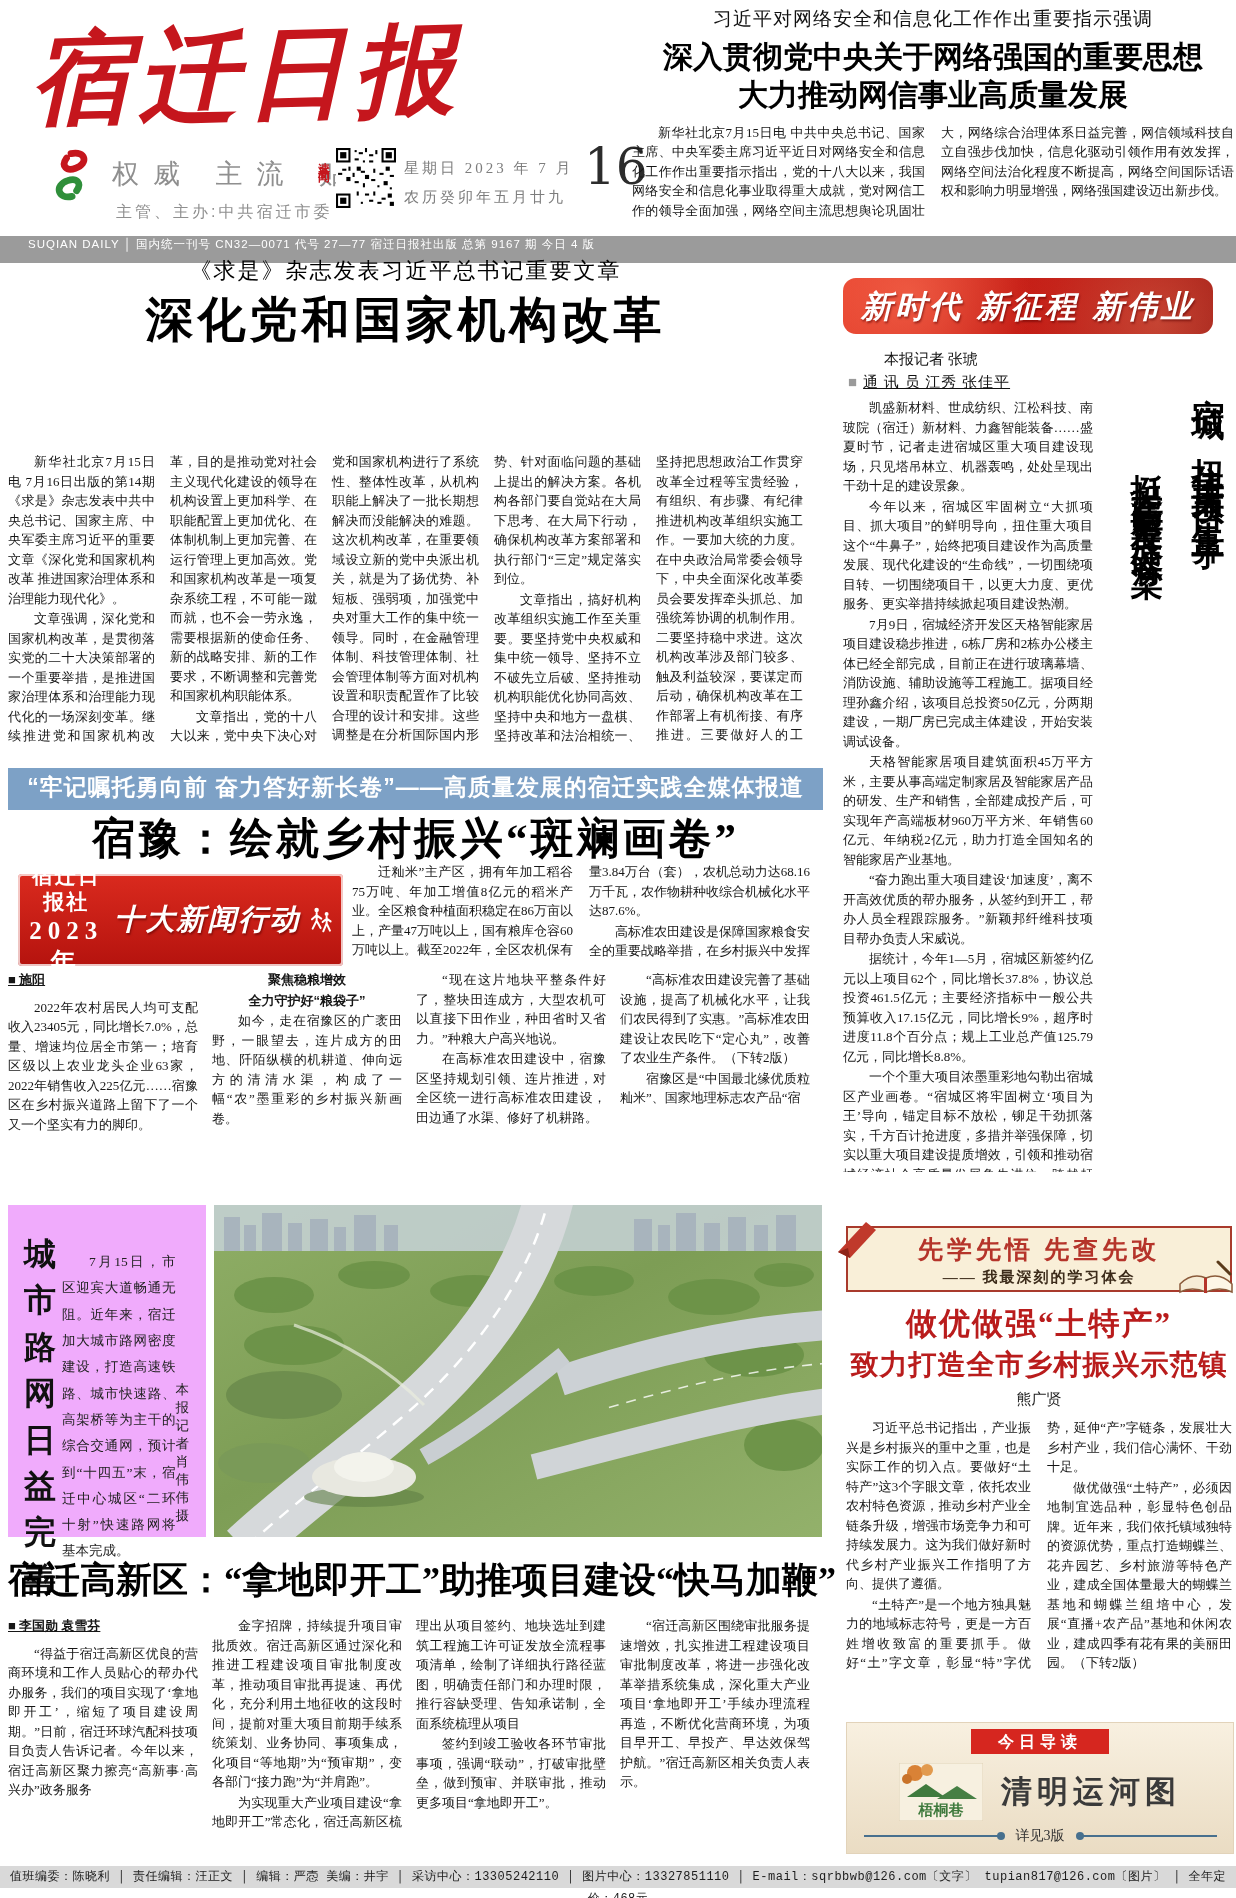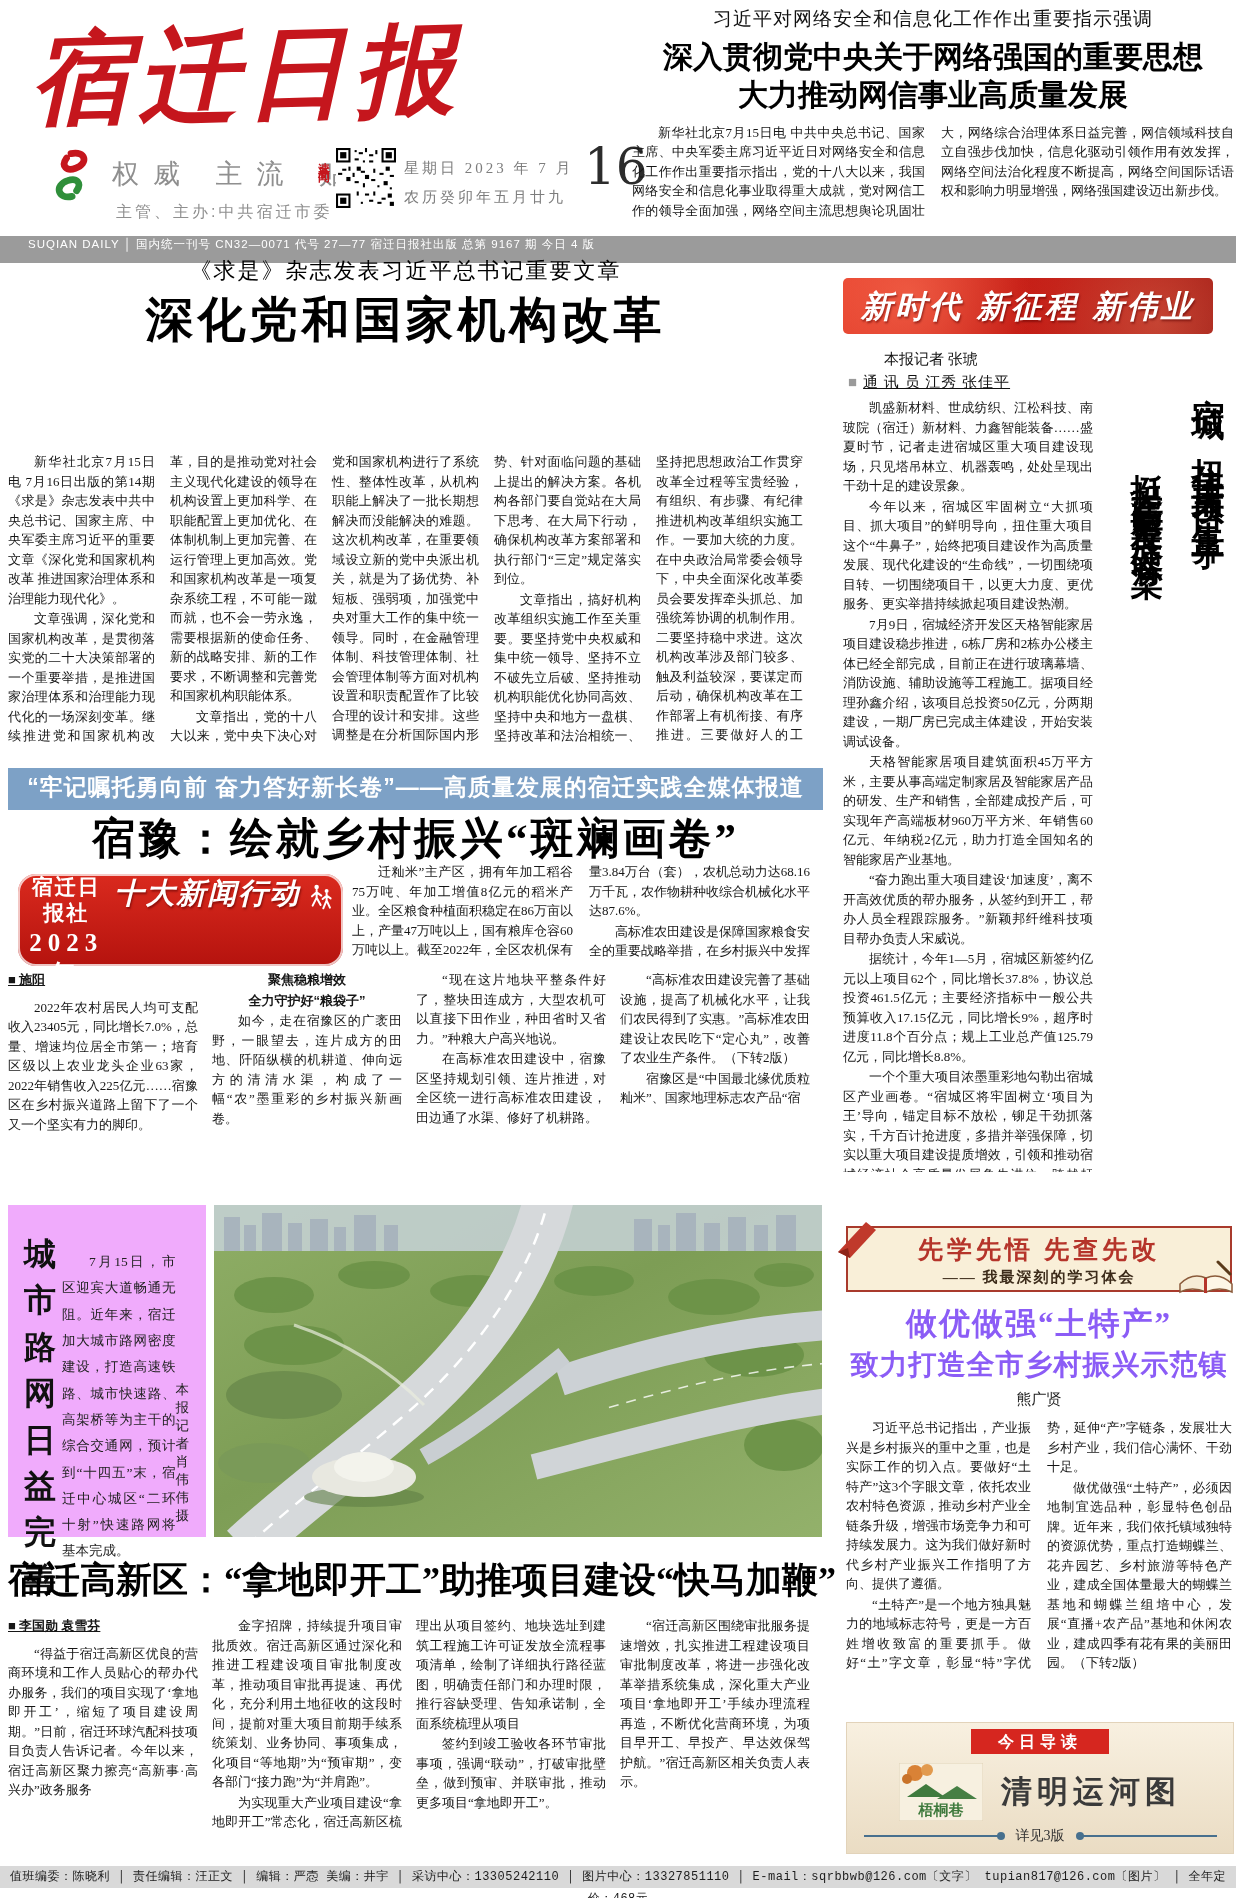--- a/index.html
+++ b/index.html
@@ -33,44 +33,44 @@
   .art p.byline{text-indent:0;font-weight:bold;text-decoration:underline;margin-bottom:8px;}
 
   
   .qs-kicker{left:8px;top:256px;width:795px;text-align:center;font-size:22px;letter-spacing:2px;color:#000;}
   .qs-h1{left:8px;top:288px;width:795px;text-align:center;font-family:"Liberation Sans",sans-serif;
     font-weight:900;font-size:48px;letter-spacing:4px;color:#000;}
   .qs-h2{top:352px;}
   .qs-body{left:8px;top:452px;width:795px;height:294px;column-count:5;column-gap:15px;}
 
   
-  .sc-banner{left:843px;top:278px;width:370px;height:56px;border-radius:5px;
+  .sc-banner{left:843px;top:278px;width:370px;height:56px;border-radius:13px;
     background:radial-gradient(circle at 18% 30%,rgba(255,120,90,.55),rgba(255,120,90,0) 40%),
                radial-gradient(circle at 85% 80%,rgba(255,160,120,.35),rgba(255,160,120,0) 45%),
                linear-gradient(110deg,#e6402c,#c01812 55%,#9a100c);
     color:#fff;text-align:center;line-height:56px;font-size:31px;font-weight:bold;font-style:italic;
     letter-spacing:3px;font-family:"DejaVu Serif",serif;text-shadow:1px 2px 2px rgba(90,0,0,.5);}
   .sc-byline{left:848px;top:348px;width:260px;font-size:15px;line-height:1.55;color:#111;}
   .sc-byline .l1{padding-left:36px;}
   .sc-byline .l2 span.u{text-decoration:underline;letter-spacing:1px;}
   .sc-byline .sq{color:#9a9a9a;margin-right:6px;}
   .sc-body{left:843px;top:398px;width:250px;height:774px;}
   .sc-vertical{left:1100px;top:372px;width:130px;height:818px;writing-mode:vertical-rl;
     font-weight:bold;font-size:33px;letter-spacing:9px;color:#000;font-family:"Liberation Serif",serif;}
   .sc-vertical div{margin-left:16px;}
   .sc-vertical .v2{padding-top:76px;}
 
   
   .sy-band{left:8px;top:768px;width:815px;height:42px;background:#7da1c6;color:#fff;text-align:center;
     font-size:23px;font-weight:bold;line-height:38px;letter-spacing:1px;font-family:"Liberation Sans",sans-serif;}
   .sy-headline{left:8px;top:810px;width:815px;text-align:center;font-size:43px;font-weight:bold;
     letter-spacing:3px;color:#000;}
-  .sy-box{left:18px;top:874px;width:325px;height:92px;border-radius:18px;
+  .sy-box{left:18px;top:874px;width:325px;height:92px;border-radius:4px;
     background:linear-gradient(180deg,#da2a1e,#b5130e);box-shadow:inset 0 0 0 2px rgba(255,255,255,.75), inset 0 0 0 6px rgba(255,255,255,0);
-    display:flex;align-items:flex-start;gap:10px;padding:0 10px;box-sizing:border-box;color:#fff;}
+    display:flex;align-items:center;gap:10px;padding:0 10px;box-sizing:border-box;color:#fff;}
   .sy-box .left{text-align:center;line-height:1.25;}
   .sy-box .left .a{font-size:21px;font-weight:bold;letter-spacing:2px;}
   .sy-box .left .b{font-size:25px;font-weight:bold;letter-spacing:6px;}
   .sy-box .title{font-size:29px;font-weight:bold;font-style:italic;letter-spacing:2px;
     font-family:"DejaVu Serif",serif;text-shadow:1px 2px 2px rgba(90,0,0,.55);white-space:nowrap;}
   .sy-side{left:352px;top:862px;width:458px;height:104px;column-count:2;column-gap:16px;}
   .sy-main{left:8px;top:970px;width:802px;height:224px;column-count:4;column-gap:14px;}
 
   
   .photo-card{left:8px;top:1205px;width:198px;height:332px;background:#f0abfc;box-sizing:border-box;
@@ -84,21 +84,21 @@
   .gx-headline{left:8px;top:1556px;width:815px;font-size:36px;font-weight:bold;letter-spacing:0px;color:#000;white-space:nowrap;}
   .gx-body{left:8px;top:1616px;width:802px;height:246px;column-count:4;column-gap:14px;}
 
   
   .tt-box{left:846px;top:1226px;width:386px;height:66px;background:#f9efd8;border:2px solid #a93a2c;
     box-sizing:border-box;text-align:center;position:absolute;}
   .tt-box .t1{font-size:25px;font-weight:bold;color:#b5342a;letter-spacing:4px;margin-top:5px;}
   .tt-box .t2{font-size:15px;font-weight:bold;color:#3c2b1a;letter-spacing:2px;margin-top:2px;}
   .tt-ribbon{position:absolute;left:-12px;top:-10px;}
   .tt-book{position:absolute;right:-8px;bottom:-8px;}
-  .tt-h{left:846px;width:386px;text-align:center;font-weight:bold;color:#8b5cf6;}
+  .tt-h{left:846px;width:386px;text-align:center;font-weight:bold;color:#b91c1c;}
   .tt-h1{top:1303px;font-size:31px;letter-spacing:2px;}
   .tt-h2{top:1346px;font-size:28px;letter-spacing:1px;}
   .tt-author{left:846px;top:1390px;width:386px;text-align:center;font-size:15px;color:#222;}
   .tt-body{left:846px;top:1418px;width:386px;height:294px;column-count:2;column-gap:16px;}
 
   
   .dd-box{left:846px;top:1722px;width:388px;height:132px;background:linear-gradient(180deg,#f8f0e0,#eadcc3);
     border:1px solid #e2d3ba;box-sizing:border-box;}
   .dd-badge{position:absolute;left:50%;transform:translateX(-50%);top:6px;width:138px;height:25px;background:#d6261f;
     color:#fff;font-family:"Liberation Sans",sans-serif;font-weight:bold;font-size:16px;line-height:25px;

